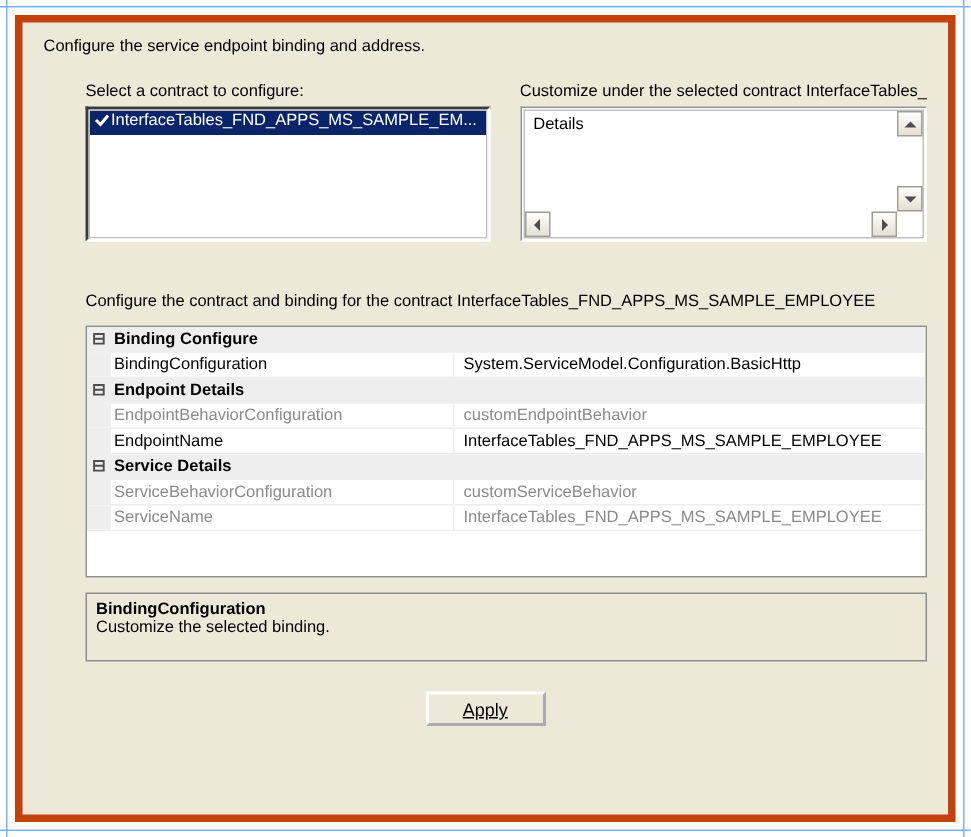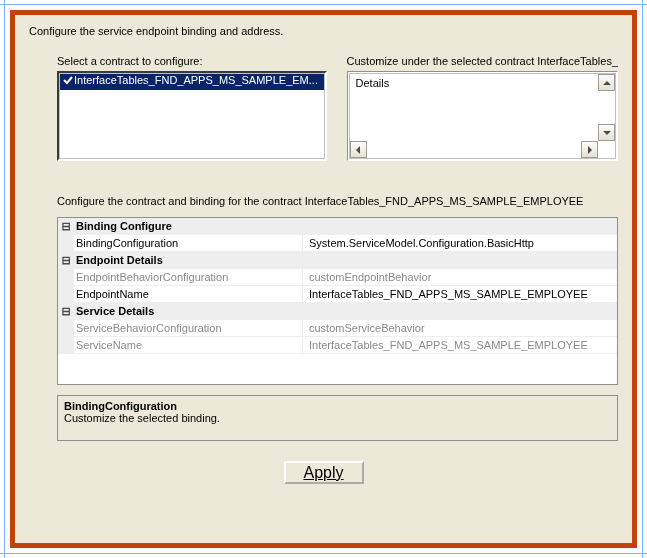--- a/index.html
+++ b/index.html
@@ -39,21 +39,21 @@
   .pg-expcol{width:16px;text-align:center;color:#4d4d4d;background:#eeeeee;flex-shrink:0}
   .pg-name{width:226px;padding-left:2px;border-right:1px solid #eeeeee;white-space:nowrap;overflow:hidden}
   .pg-cat .pg-name{border-right:none}
   .pg-val{flex:1;padding-left:6px;white-space:nowrap;overflow:hidden}
   .pg-row.normal .pg-expcol{background:#eeeeee}
   .dim{color:#8a8a8a}
   .bold{font-weight:normal}
   .desc-box{margin-top:10px;margin-left:28px;border:1px solid #8e8f8f;background:#ece9d8;height:46px;box-sizing:border-box;padding:4px 6px}
   .desc-title{font-weight:bold}
   .btn-row{margin-top:20px;text-align:center}
-  .apply-btn{display:inline-block;min-width:80px;height:23px;line-height:20px;padding:0 14px;background:#ece9d8;border:2px outset #fff;font-family:inherit;font-size:16px;text-decoration:underline}
+  .apply-btn{display:inline-block;min-width:80px;height:23px;line-height:20px;padding:0 14px;background:#ece9d8;border:2px outset #fff;font-family:inherit;font-size:12px;text-decoration:underline}
 </style>
 </head>
 <body>
 
 <div class="design-frame">
   <div class="guide-v1"></div>
   <div class="guide-v2"></div>
   <div class="guide-h1"></div>
   <div class="guide-h2"></div>
 

